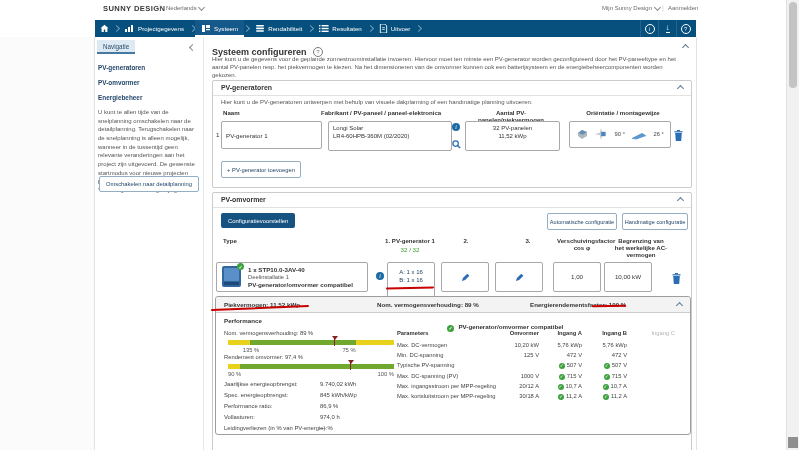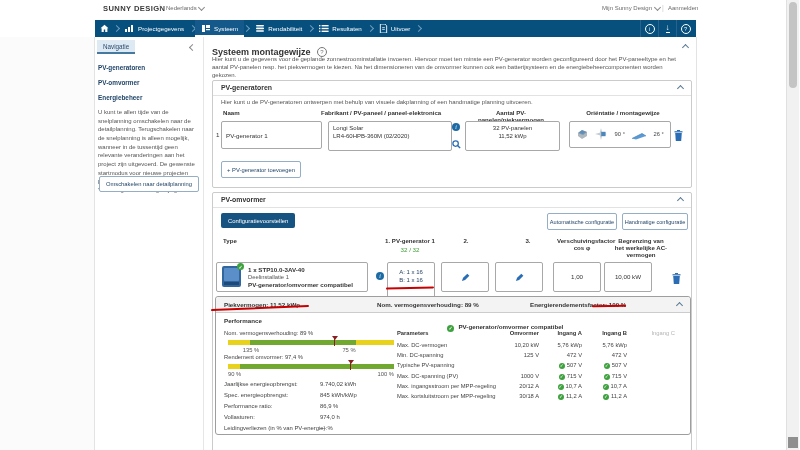--- a/index.html
+++ b/index.html
@@ -156,21 +156,21 @@
     <div class="abs side-item" style="left:3px;top:27px;">PV-generatoren</div>
     <div class="abs side-item" style="left:3px;top:42px;">PV-omvormer</div>
     <div class="abs side-item" style="left:3px;top:57px;">Energiebeheer</div>
     <div class="abs t6 gray" style="left:3px;top:71px;width:100px;line-height:1.45;">U kunt te allen tijde van de snelplanning omschakelen naar de detailplanning. Terugschakelen naar de snelplanning is alleen mogelijk, wanneer in de tussentijd geen relevante veranderingen aan het project zijn uitgevoerd. De gewenste startmodus voor nieuwe projecten kan onder "My SunnyDesign" &gt; "Instellingen" worden gewijzigd.</div>
     <div class="abs outline-btn" style="left:4px;top:139px;width:98px;height:14px;">Omschakelen naar detailplanning</div>
   </div>
 
   <div class="abs" style="left:205px;top:37px;width:487px;height:413px;">
 
     <div class="abs" style="left:7px;top:4px;">
-      <span class="b" style="font-size:9px;color:#333;">Systeem montagewijze</span>
+      <span class="b" style="font-size:9px;color:#333;">Systeem configureren</span>
       <span style="display:inline-flex;width:8px;height:8px;border:1px solid #777;border-radius:50%;color:#777;font-size:6px;align-items:center;justify-content:center;vertical-align:1px;margin-left:2px;">?</span>
     </div>
     <span class="abs cv up" style="right:4px;top:8px;color:#5b7a96;"></span>
     <div class="abs t6 gray" style="left:7px;top:18px;width:476px;line-height:1.35;">Hier kunt u de gegevens voor de geplande zonnestroominstallatie invoeren. Hiervoor moet ten minste een PV-generator worden geconfigureerd door het PV-paneeltype en het aantal PV-panelen resp. het piekvermogen te kiezen. Na het dimensioneren van de omvormer kunnen ook een batterijsysteem en de energiebeheercomponenten worden gekozen.</div>
 
     <div class="panel" style="left:7px;top:43px;width:478px;height:106px;">
       <div class="panel-h">
         <span class="panel-title">PV-generatoren</span>
         <span class="panel-chev cv up"></span>
       </div>

